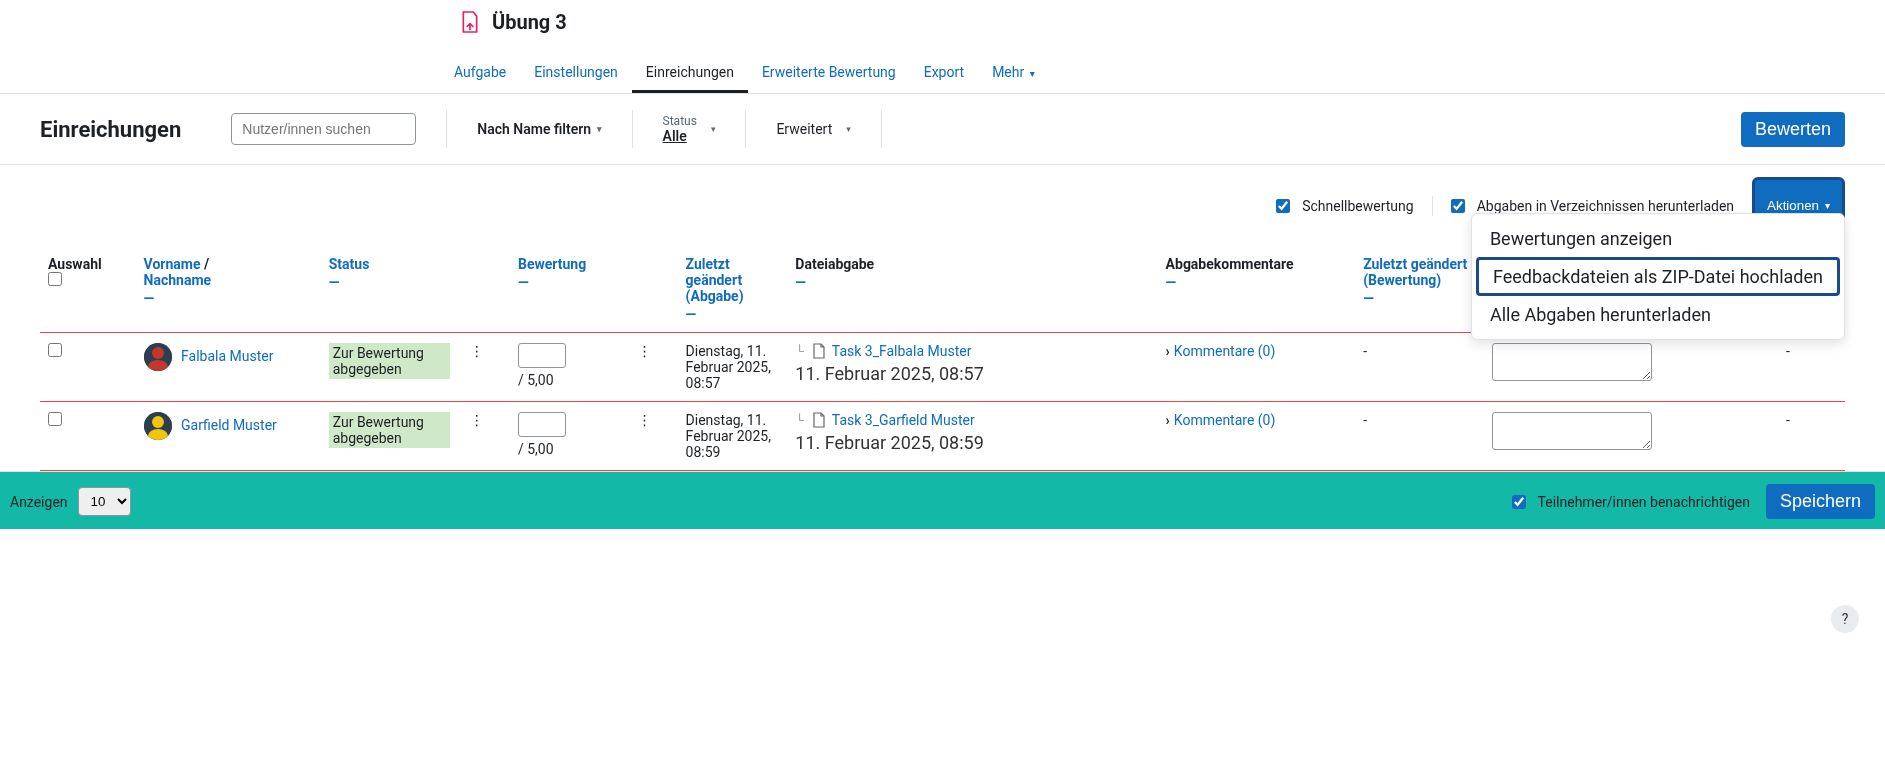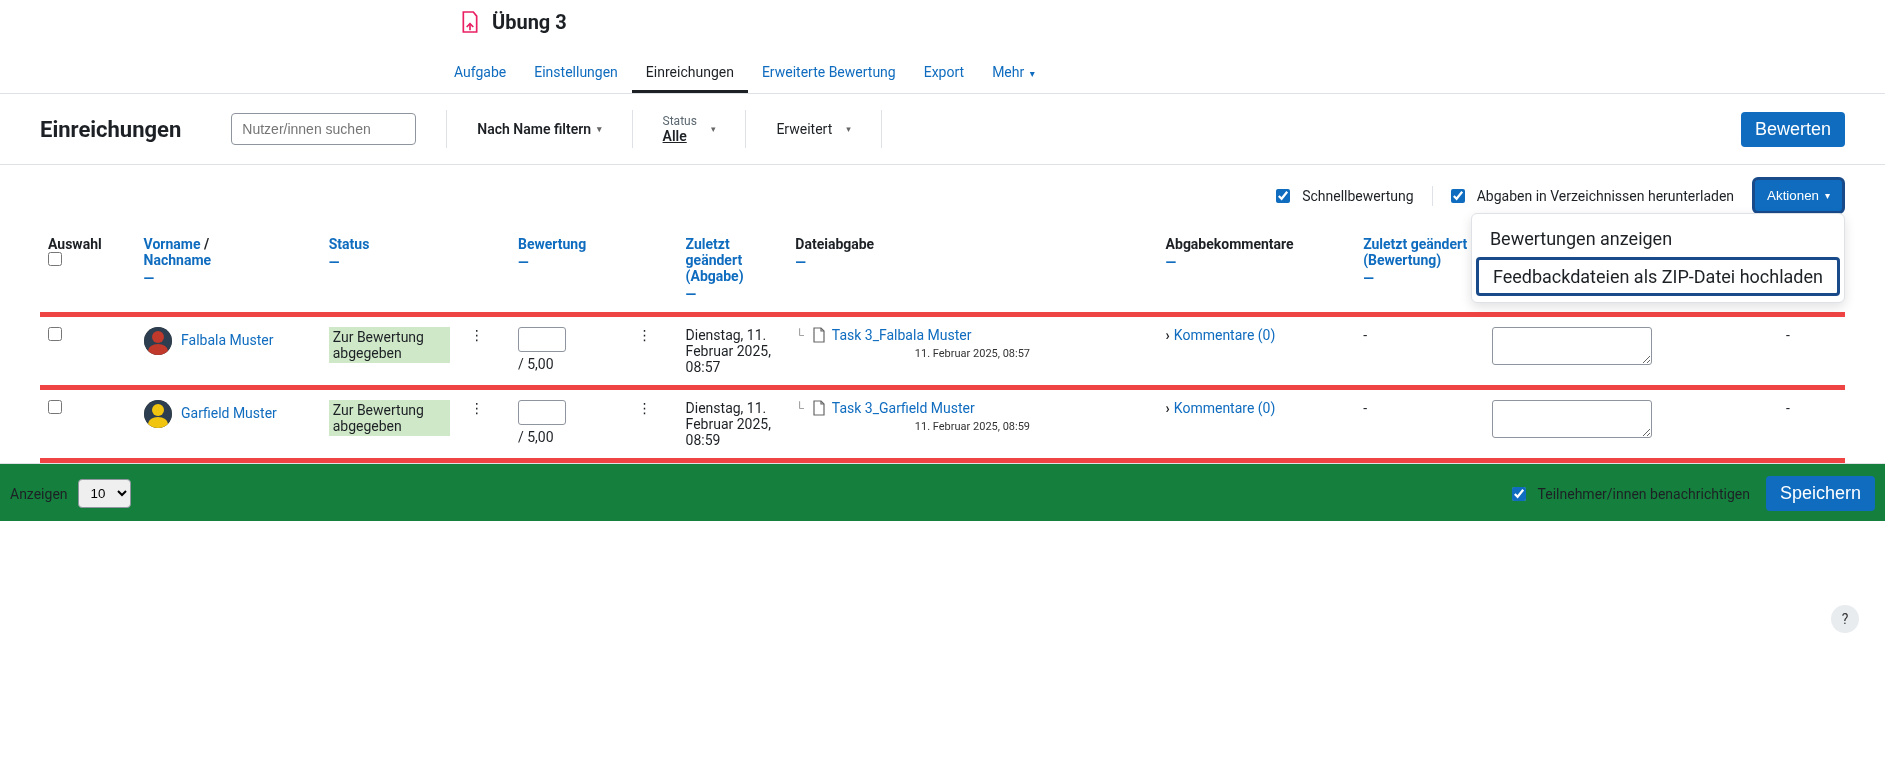--- a/index.html
+++ b/index.html
@@ -22,48 +22,48 @@
 .status-filter { display: flex; flex-direction: column; gap: 0; cursor: pointer; }
 .status-filter .lbl { font-size: 12px; color: #5b6770; }
 .status-filter .val { font-weight: 600; text-decoration: underline; }
 .status-wrap, .adv-wrap { display: flex; align-items: center; gap: 14px; }
 .divider { width: 1px; height: 38px; background: #dee2e6; }
 .btn-primary { background: #0f6cbf; color: #fff; border: none; border-radius: 4px; padding: 7px 14px; font-size: 18px; cursor: pointer; margin-left: auto; }
 
 .options-bar { display: flex; justify-content: flex-end; align-items: center; gap: 18px; padding: 12px 40px 12px; position: relative; }
 .chk-group { display: flex; align-items: center; gap: 12px; }
 .chk-group input[type=checkbox] { width: 14px; height: 14px; accent-color: #0f6cbf; }
-.actions-btn { background: #0f6cbf; color: #fff; border: 3px solid #194a8a; border-radius: 6px; padding: 8px 12px; display: flex; align-items: center; gap: 6px; cursor: pointer; }
+.actions-btn { background: #0f6cbf; color: #fff; border: 3px solid #194a8a; border-radius: 6px; padding: 18px 12px; display: flex; align-items: center; gap: 6px; cursor: pointer; }
 .actions-btn .caret { font-size: 10px; }
 
 .dropdown-menu { position: absolute; top: 48px; right: 40px; background: #fff; border: 1px solid #dee2e6; border-radius: 6px; box-shadow: 0 4px 12px rgba(0,0,0,0.12); min-width: 265px; padding: 6px 0; z-index: 10; }
 .dropdown-menu .item { padding: 8px 18px; cursor: pointer; font-size: 18px; }
 .dropdown-menu .item.highlighted { border: 3px solid #194a8a; border-radius: 4px; margin: 0 4px; padding: 6px 14px; }
 
 .table-wrap { overflow-x: auto; padding: 0 40px; }
 table { border-collapse: collapse; width: 100%; }
-th, td { padding: 10px 8px; text-align: left; vertical-align: top; border-bottom: 5px solid #ef4444; }
+th, td { padding: 10px 8px; text-align: left; vertical-align: top; border-bottom: 1px solid #ef4444; }
 th { font-size: 14px; font-weight: 700; }
 th a { color: #0f6cbf; font-weight: 700; }
 .col-hide { color: #0f6cbf; cursor: pointer; display: block; margin-top: 2px; font-weight: 700; }
 
 .avatar { width: 28px; height: 28px; border-radius: 50%; display: inline-block; vertical-align: middle; margin-right: 6px; background: #444; }
 .row-checkbox { width: 14px; height: 14px; }
 .status-badge { background: #cfe8c8; padding: 2px 4px; display: inline-block; }
 .kebab { cursor: pointer; padding: 4px; }
 .grade-input { width: 48px; border: 1px solid #8f959e; border-radius: 3px; padding: 4px; }
 .of-grade { font-size: 14px; margin-top: 4px; display: block; }
 .file-row { display: flex; flex-direction: column; gap: 4px; }
 .file-link { display: flex; align-items: center; gap: 6px; }
-.file-date { text-align: center; font-size: 11px; color: #333; }
+.file-date { text-align: left; font-size: 18px; color: #333; }
 .comment-toggle { display: flex; align-items: center; gap: 4px; }
 .chevron { font-weight: 700; }
 .feedback-ta { width: 160px; height: 38px; border: 1px solid #8f959e; border-radius: 3px; resize: both; }
 
-.footer-bar { display: flex; align-items: center; padding: 12px 10px 10px; border-top: 1px solid #dee2e6; gap: 10px; background: #15803d; }
+.footer-bar { display: flex; align-items: center; padding: 12px 10px 10px; border-top: 1px solid #dee2e6; gap: 10px; background: #14b8a6; }
 .per-page { border: 1px solid #8f959e; border-radius: 4px; padding: 5px 8px; }
 .footer-right { margin-left: auto; display: flex; align-items: center; gap: 16px; }
 
 .help-badge { position: fixed; right: 26px; bottom: 130px; width: 28px; height: 28px; border-radius: 50%; background: #e9ecef; display: flex; align-items: center; justify-content: center; color: #333; cursor: pointer; z-index: 5; }
 
 .caret-sm { font-size: 9px; color: #666; }
 .tree-icon { color: #888; font-size: 12px; margin-right: 2px; }
 .file-icon { width: 14px; height: 16px; }
 </style>
 </head>
@@ -123,20 +123,21 @@
     <span>Abgaben in Verzeichnissen herunterladen</span>
   </label>
   <button class="actions-btn">
     <span>Aktionen</span>
     <span class="caret">▾</span>
   </button>
 
   <div class="dropdown-menu">
     <div class="item">Bewertungen anzeigen</div>
     <div class="item highlighted">Feedbackdateien als ZIP-Datei hochladen</div>
+    <div class="item">Alle Abgaben herunterladen</div>
   </div>
 </div>
 
 <div class="table-wrap">
 <table>
   <thead>
     <tr>
       <th style="width:60px">
         <span>Auswahl</span><br>
         <input type="checkbox" class="row-checkbox" style="">

